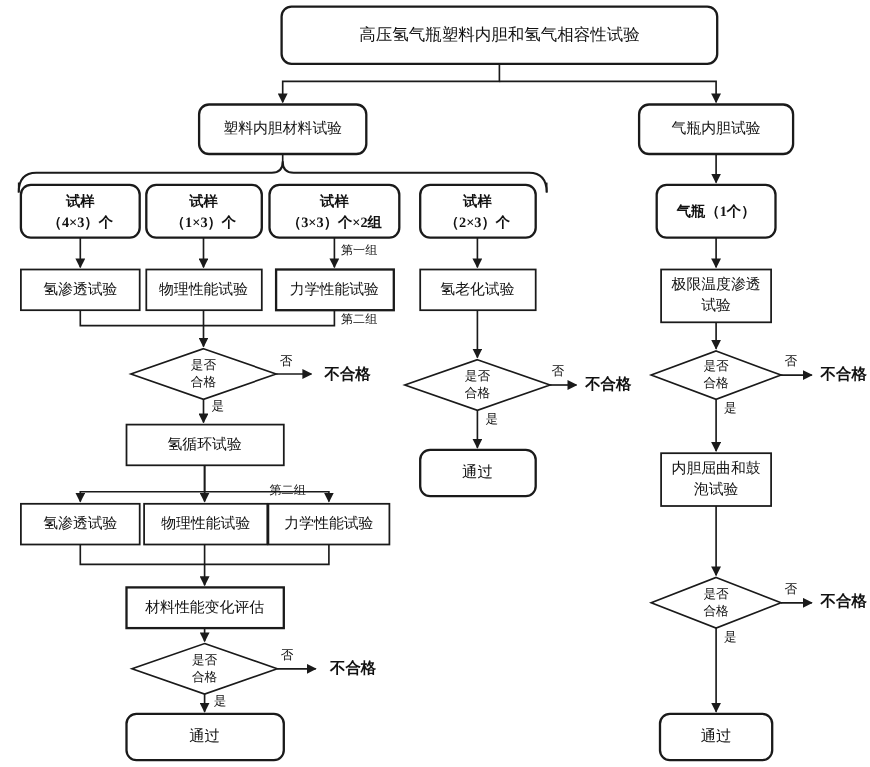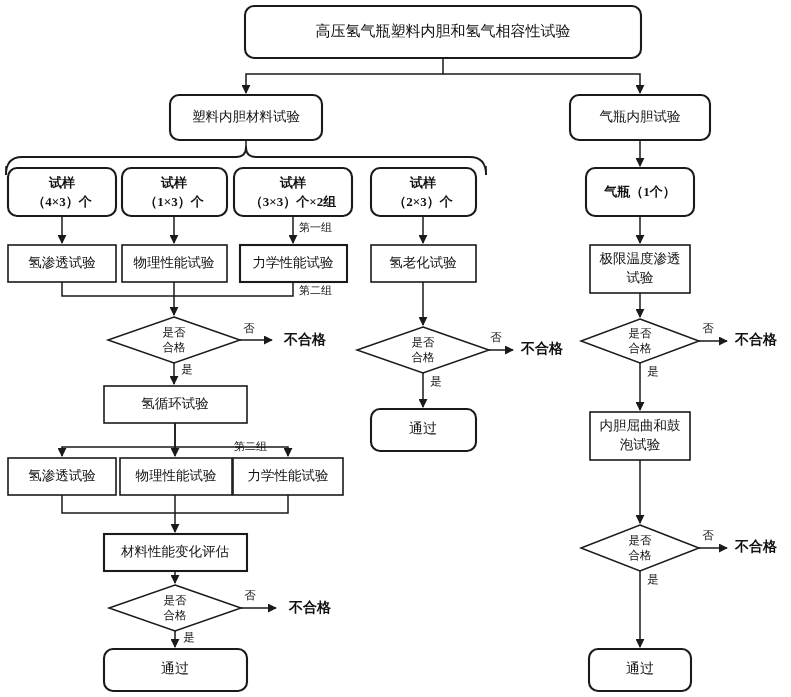--- a/index.html
+++ b/index.html
@@ -11,20 +11,21 @@
   body {
     width: 791px;
     height: 697px;
     font-family: "Liberation Serif", "DejaVu Serif", serif;
     overflow: hidden;
   }
   #chart-root {
     position: relative;
     width: 720px;
     height: 697px;
+    margin-left: 11px;
   }
   svg.flow {
     position: absolute;
     left: 0;
     top: 0;
     width: 791px;
     height: 697px;
   }
   .node-rect {
     fill: #ffffff;

